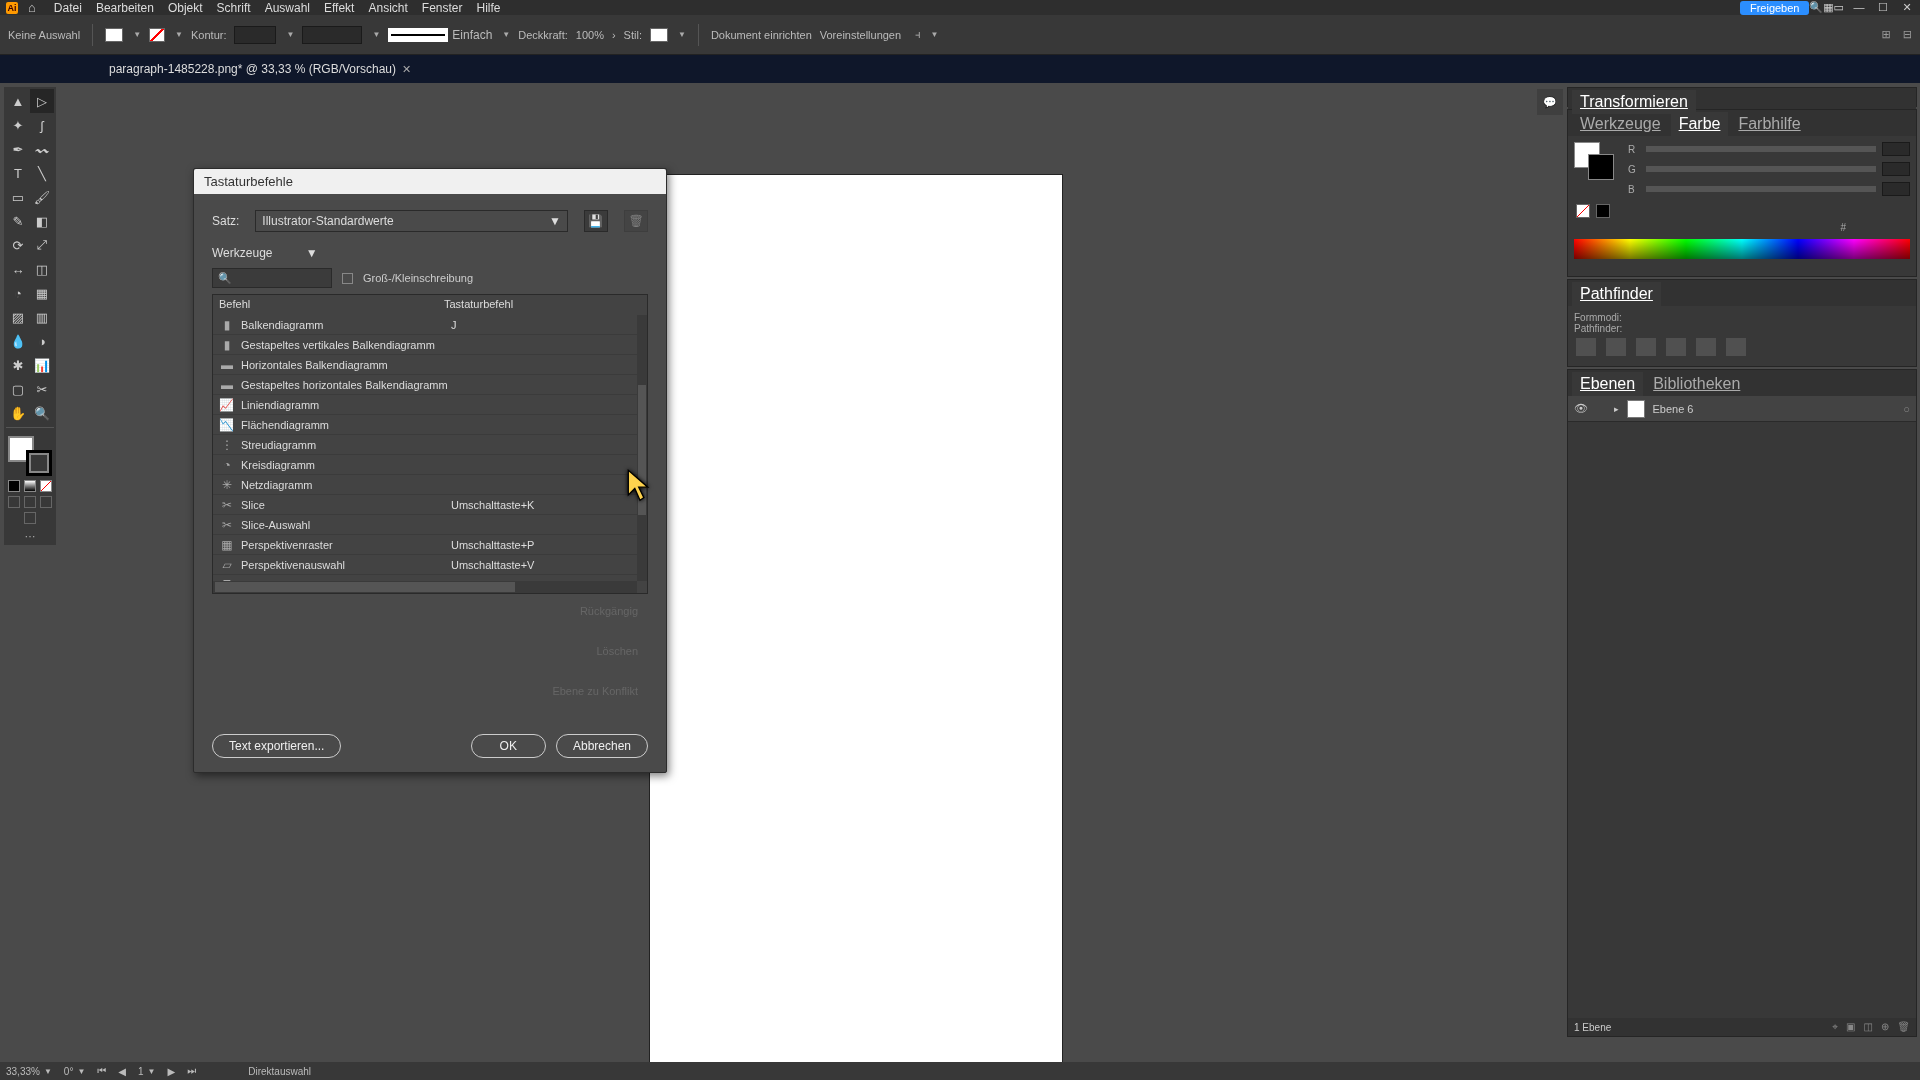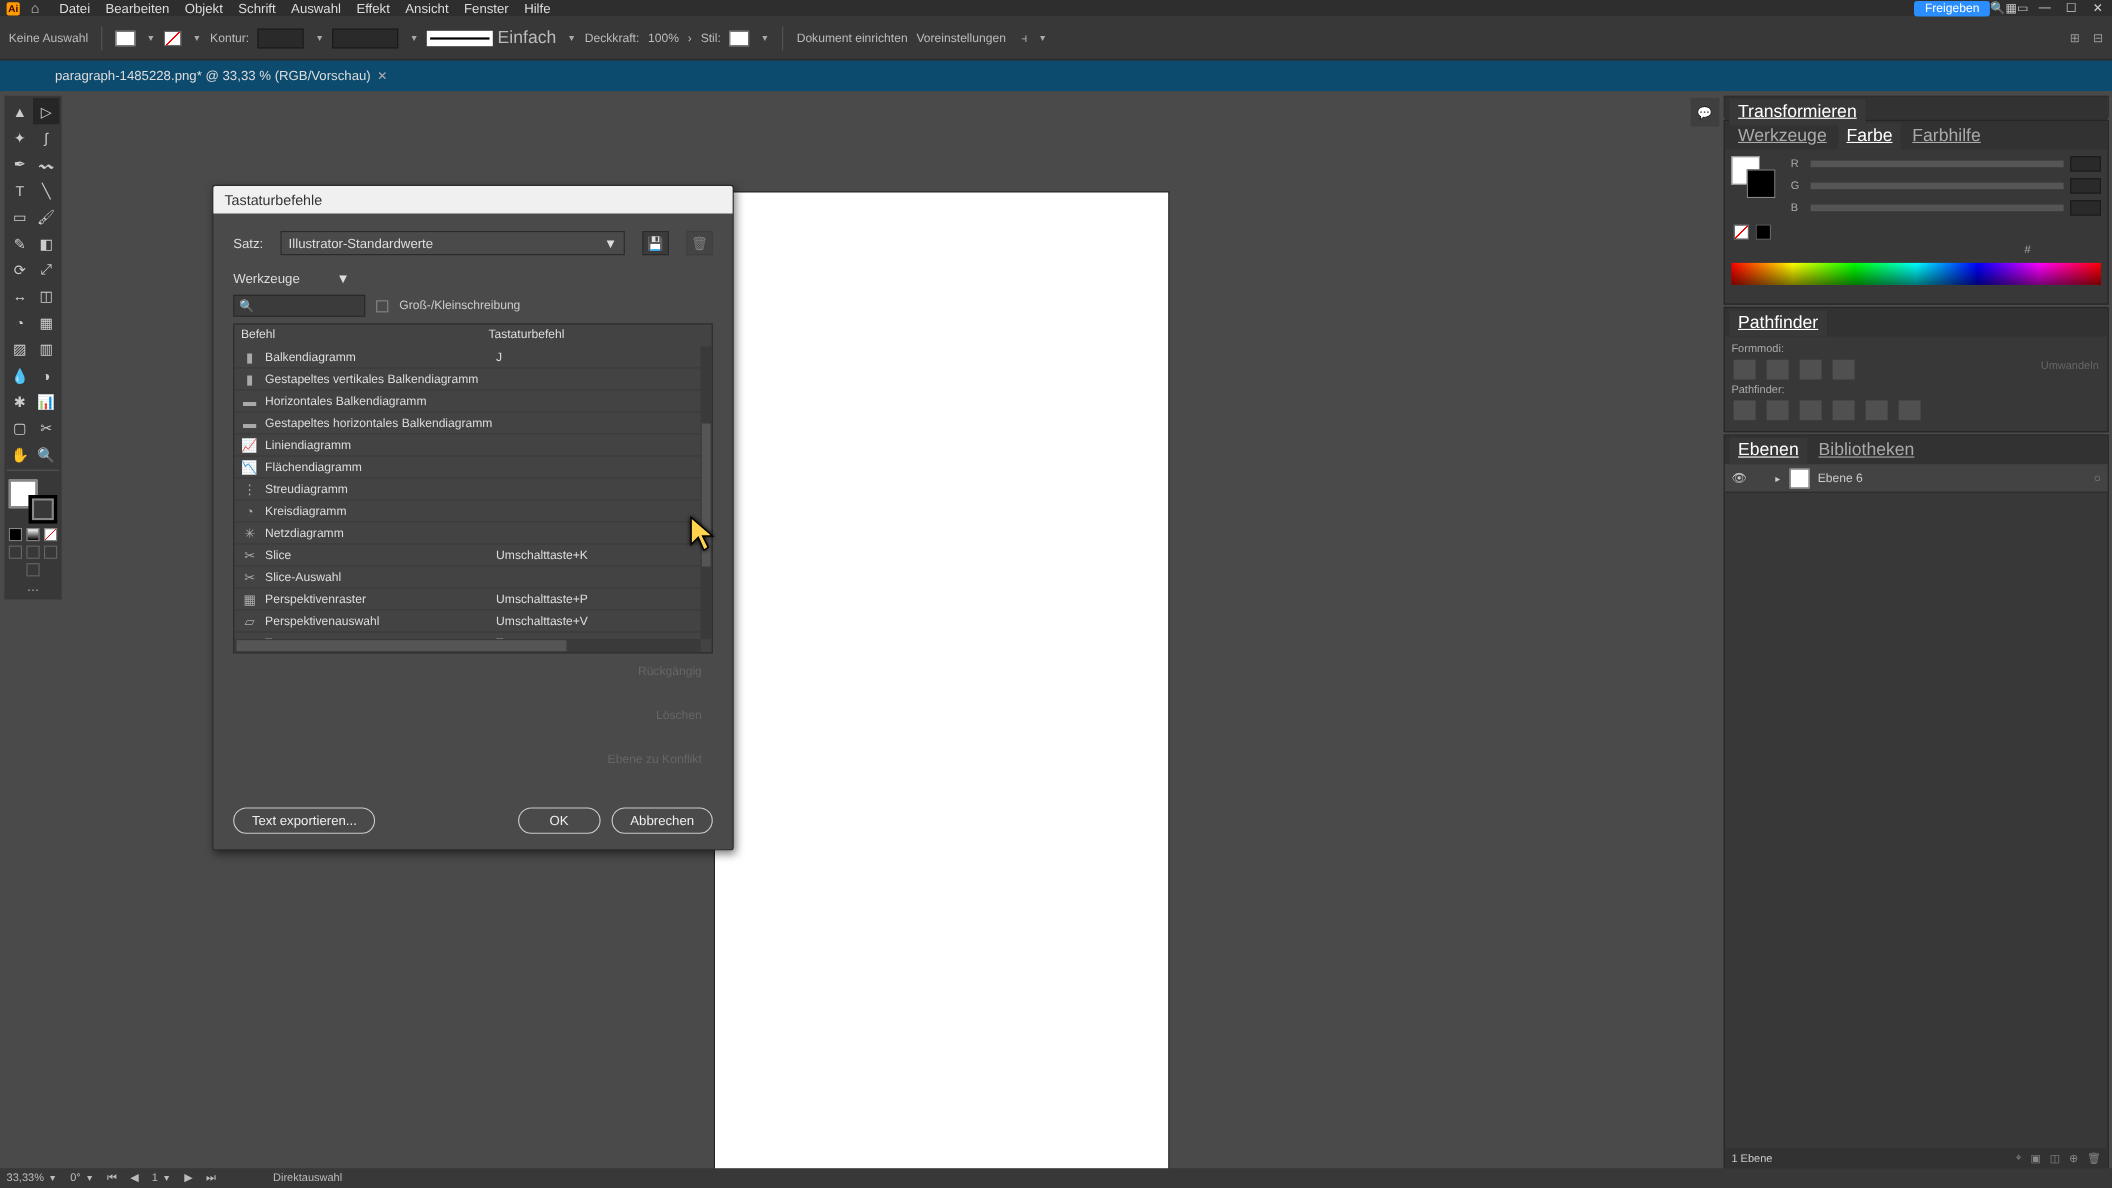--- a/index.html
+++ b/index.html
@@ -20,21 +20,21 @@
 .controlbar { height: 40px; background: #383838; display: flex; align-items: center; padding: 0 8px; gap: 8px; border-bottom:1px solid #222; font-size:11px; color:#bbb;}
 .controlbar .swatch { width:18px; height:14px; border:1px solid #666; }
 .controlbar .dropdown-arrow { font-size:8px; color:#aaa; margin-left:2px;}
 .controlbar .field { background:#2a2a2a; height:18px; display:inline-block; border:1px solid #1a1a1a;}
 .controlbar .stroke-preview { width:60px; height:14px; background:#fff; display:flex; align-items:center; justify-content:center; }
 .controlbar .stroke-preview::after { content:""; width:54px; height:2px; background:#000;}
 .controlbar .pipe { width:1px; height:22px; background:#555; margin:0 4px;}
 .controlbar .right-icons { margin-left:auto; display:flex; gap:12px; color:#999;}
 
 
-.tabrow { height: 28px; background: #0c4a6e; display:flex; align-items:center; padding: 0 42px;}
+.tabrow { height: 28px; background: #0f172a; display:flex; align-items:center; padding: 0 101px;}
 .tabrow .tab { background:transparent; color:#ddd; font-size:12px; padding:4px 8px; display:flex; align-items:center; gap:6px;}
 .tabrow .tab .close { color:#aaa; font-size:11px;}
 
 
 .workarea { position:absolute; left:0; top:83px; right:0; bottom:18px; background:#4a4a4a; }
 
 
 .toolbox { position:absolute; left:4px; top:4px; width:52px; background:#383838; padding:2px; display:flex; flex-wrap:wrap; gap:0;}
 .toolbox .tool { width:24px; height:24px; display:flex; align-items:center; justify-content:center; color:#ccc; font-size:13px;}
 .toolbox .divider { width:100%; height:1px; background:#555; margin:2px 0;}
@@ -146,21 +146,21 @@
   <span class="swatch" style="background:#fff"></span>
     <span class="dropdown-arrow">▼</span>
   <span style="width:16px;height:14px;background:linear-gradient(135deg,#fff 46%,red 46%,red 54%,#fff 54%);border:1px solid #666"></span>
     <span class="dropdown-arrow">▼</span>
   <span>Kontur:</span>
   <span class="field" style="width:42px"></span>
     <span class="dropdown-arrow">▼</span>
   <span class="field" style="width:60px"></span>
     <span class="dropdown-arrow">▼</span>
   <span class="stroke-preview"></span>
-  <span style="font-size:16px;margin-left:-4px">Einfach</span>
+  <span style="font-size:12px;margin-left:-4px">Einfach</span>
     <span class="dropdown-arrow">▼</span>
   <span>Deckkraft:</span>
   <span>100%</span>
   <span>›</span>
   <span>Stil:</span>
   <span class="swatch" style="background:#fff"></span>
     <span class="dropdown-arrow">▼</span>
   <span class="pipe"></span>
   <span>Dokument einrichten</span>
   <span>Voreinstellungen</span>
@@ -414,27 +414,20 @@
         <div class="color-spectrum"></div>
       </div>
     </div>
 
     <div class="panel">
       <div class="panel-tabs">
           <div class="ptab on">Pathfinder</div>
         </div>
       <div class="panel-body">
         <div>Formmodi:</div>
-        <div class="pf-row">
-          <div class="pfi"></div>
-          <div class="pfi"></div>
-          <div class="pfi"></div>
-          <div class="pfi"></div>
-          <span style="color:#666;margin-left:auto">Umwandeln</span>
-        </div>
         <div>Pathfinder:</div>
         <div class="pf-row">
           <div class="pfi"></div>
           <div class="pfi"></div>
           <div class="pfi"></div>
           <div class="pfi"></div>
           <div class="pfi"></div>
           <div class="pfi"></div>
         </div>
       </div>

